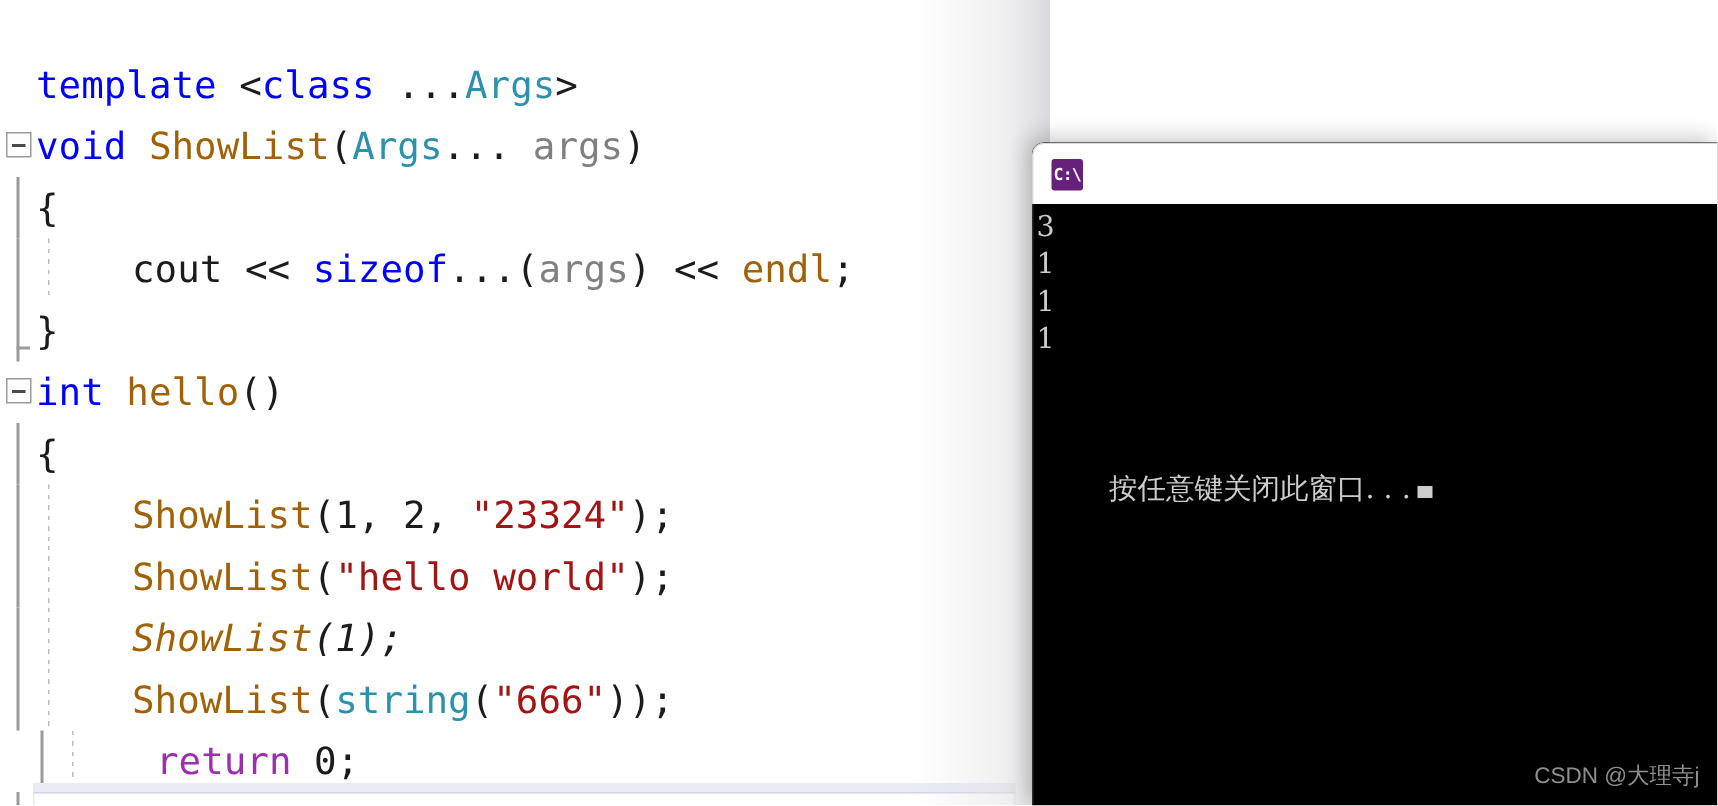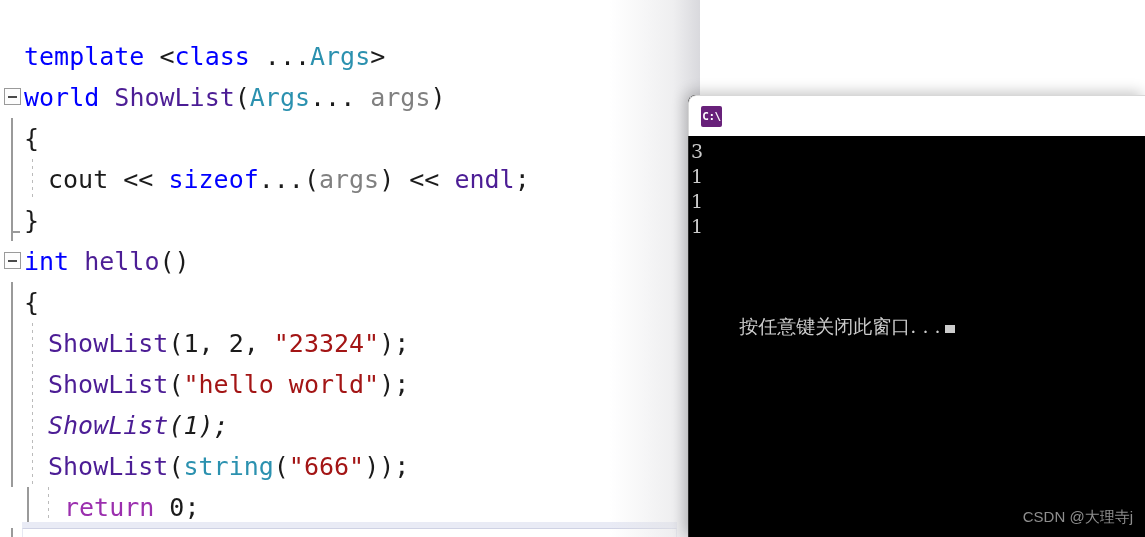--- a/index.html
+++ b/index.html
@@ -44,27 +44,27 @@
     position: relative;
     height: 41px;
     line-height: 41px;
     white-space: pre;
     font-family: "DejaVu Sans Mono", "Liberation Mono", monospace;
     font-size: 25px;
     letter-spacing: 0px;
     color: #1b1b1b;
   }
   .ind1 { padding-left: 24px; }
-  .ind2 { padding-left: 48px; }
+  .ind2 { padding-left: 88px; }
   .ind0 { padding-left: 24px; }
 
   
   .kw      { color: #0000ff; }   
   .type    { color: #2b91af; }   
-  .fn      { color: #4c1d95; }   
+  .fn      { color: #a16207; }   
   .ident   { color: #808080; }   
   .str     { color: #a31515; }   
   .ret     { color: #9b2fae; }   
   .plain   { color: #1b1b1b; }
   .punc    { color: #1b1b1b; }
 
   
   .fold-box {
     position: absolute;
     left: 4px;
@@ -210,21 +210,21 @@
   }
 </style>
 </head>
 <body>
 
 <div id="screen">
 
   <div id="editor">
     <div class="code-area" id="code-area" style="position: absolute; height: 533px; margin-top: 36px;">
         <div class="line ind1" style="top: 0px; position: absolute; left: 0px; width: 700px;"><span><span class="kw">template </span><span class="punc">&lt;</span><span class="kw">class</span><span class="punc"> ...</span><span class="type">Args</span><span class="punc">&gt;</span></span></div>
-        <div class="line ind0" style="top: 41px; position: absolute; left: 0px; width: 700px;"><div class="fold-box"></div><span><span class="kw">world</span><span class="plain"> </span><span class="fn">ShowList</span><span class="punc">(</span><span class="type">Args</span><span class="punc">... </span><span class="ident">args</span><span class="punc">)</span></span></div>
+        <div class="line ind0" style="top: 41px; position: absolute; left: 0px; width: 700px;"><div class="fold-box"></div><span><span class="kw">void</span><span class="plain"> </span><span class="fn">ShowList</span><span class="punc">(</span><span class="type">Args</span><span class="punc">... </span><span class="ident">args</span><span class="punc">)</span></span></div>
         <div class="line ind1" style="top: 82px; position: absolute; left: 0px; width: 700px;"><div class="fold-line" style="top: 0px; height: 41px;"></div><span><span class="plain">{</span></span></div>
         <div class="line ind2" style="top: 123px; position: absolute; left: 0px; width: 700px;"><div class="fold-line" style="top: 0px; height: 41px;"></div><div class="inner-dash" style="top: 0px; height: 41px;"></div><span><span class="plain">cout</span><span class="plain"> &lt;&lt; </span><span class="kw">sizeof</span><span class="punc">...</span><span class="punc">(</span><span class="ident">args</span><span class="punc">)</span><span class="plain"> &lt;&lt; </span><span class="fn">endl</span><span class="plain">;</span></span></div>
         <div class="line ind1" style="top: 164px; position: absolute; left: 0px; width: 700px;"><div class="fold-line" style="top: 0px; height: 41px;"></div><div class="fold-end" style="top: 31px;"></div><span><span class="plain">}</span></span></div>
         <div class="line ind0" style="top: 205px; position: absolute; left: 0px; width: 700px;"><div class="fold-box"></div><span><span class="kw">int</span><span class="plain"> </span><span class="fn">hello</span><span class="punc">()</span></span></div>
         <div class="line ind1" style="top: 246px; position: absolute; left: 0px; width: 700px;"><div class="fold-line" style="top: 0px; height: 41px;"></div><span><span class="plain">{</span></span></div>
         <div class="line ind2" style="top: 287px; position: absolute; left: 0px; width: 700px;"><div class="fold-line" style="top: 0px; height: 41px;"></div><div class="inner-dash" style="top: 0px; height: 41px;"></div><span><span class="fn">ShowList</span><span class="punc">(</span><span class="plain">1, 2, </span><span class="str">"23324"</span><span class="punc">);</span></span></div>
         <div class="line ind2" style="top: 328px; position: absolute; left: 0px; width: 700px;"><div class="fold-line" style="top: 0px; height: 41px;"></div><div class="inner-dash" style="top: 0px; height: 41px;"></div><span><span class="fn">ShowList</span><span class="punc">(</span><span class="str">"hello world"</span><span class="punc">);</span></span></div>
         <div class="line ind2" style="top: 369px; position: absolute; left: 0px; width: 700px; font-style: italic;"><div class="fold-line" style="top: 0px; height: 41px;"></div><div class="inner-dash" style="top: 0px; height: 41px;"></div><span><span class="fn">ShowList</span><span class="punc">(</span><span class="plain">1</span><span class="punc">);</span></span></div>
         <div class="line ind2" style="top: 410px; position: absolute; left: 0px; width: 700px;"><div class="fold-line" style="top: 0px; height: 41px;"></div><div class="inner-dash" style="top: 0px; height: 41px;"></div><span><span class="fn">ShowList</span><span class="punc">(</span><span class="type">string</span><span class="punc">(</span><span class="str">"666"</span><span class="punc">));</span></span></div>
         <div class="line ind2" style="top: 451px; position: absolute; left: 16px; width: 700px;"><div class="fold-line" style="top: 0px; height: 41px;"></div><div class="inner-dash" style="top: 0px; height: 41px;"></div><span><span class="ret">return</span><span class="plain"> 0;</span></span></div>

